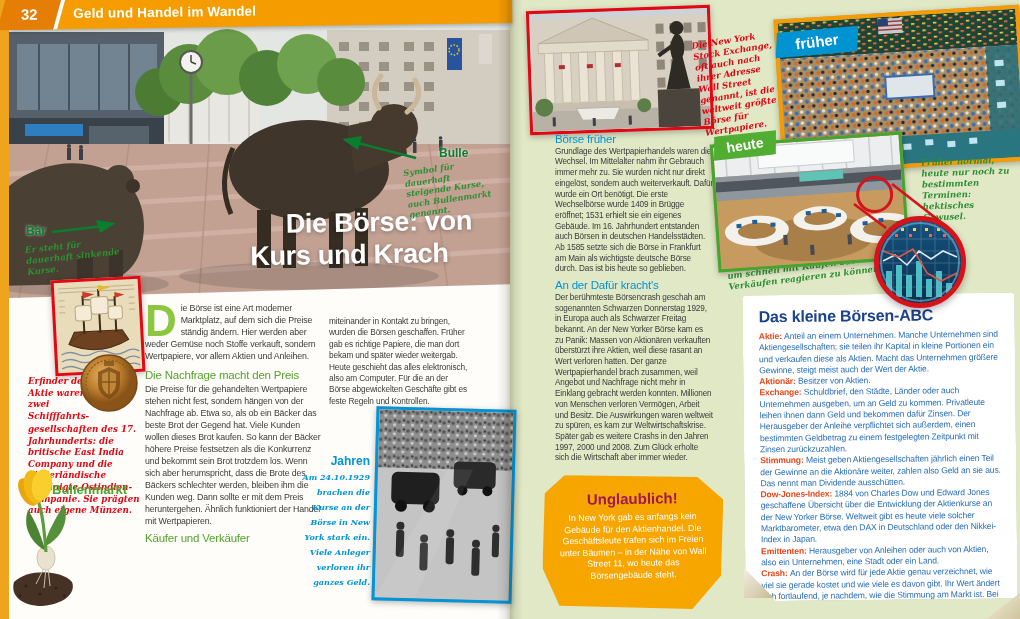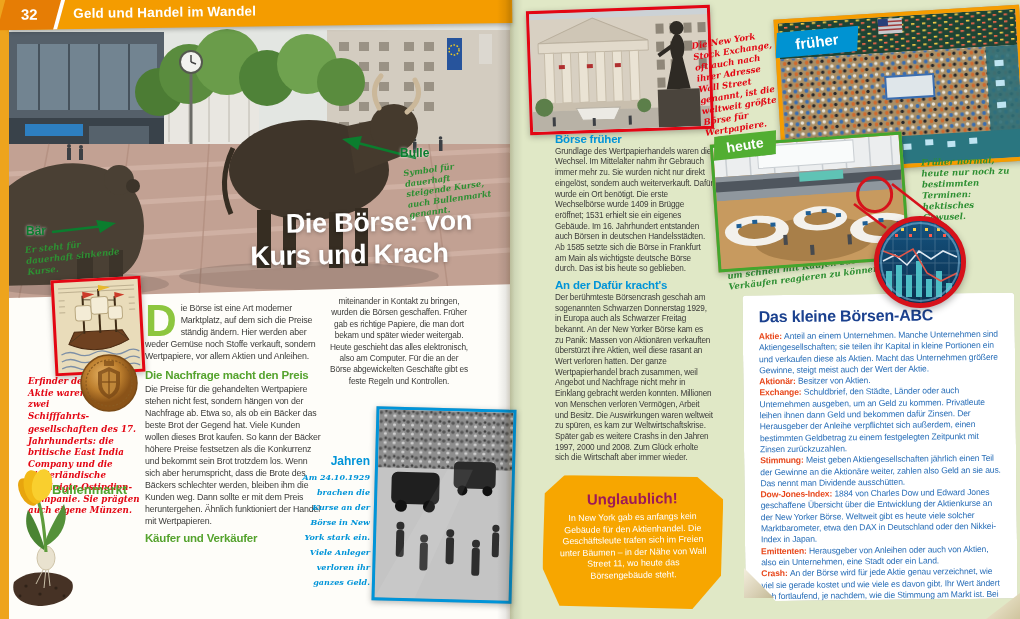--- a/index.html
+++ b/index.html
@@ -1,21 +1,21 @@
 <!DOCTYPE html>
 <html lang="de"><head>
 <meta charset="utf-8">
 <style>
   html,body{margin:0;padding:0;background:#888;}
   #stage{position:relative;width:1020px;height:619px;overflow:hidden;
          font-family:"Liberation Sans",sans-serif;background:#fff;}
   .abs{position:absolute;}
   .body-txt{font-size:8.8px;line-height:12px;letter-spacing:-.15px;color:#3b3b39;}
   .body-txt p{margin:0 0 2px 0;}
-  .sec-h{font-weight:bold;font-size:11.5px;letter-spacing:-.2px;margin:5px 0 2px 0;}
+  .sec-h{font-weight:normal;font-size:11.5px;letter-spacing:-.2px;margin:5px 0 2px 0;}
   .green-h{color:#55a32e;}
   .blue-h{color:#0094d8;}
   .serif-i{font-family:"DejaVu Serif","Liberation Serif",serif;font-style:italic;font-weight:600;}
   .cap-green{color:#2e8f33;}
   .cap-red{color:#e30613;}
   .cap-blue{color:#0094d8;}
   .photo{box-shadow:0 2px 6px rgba(0,0,0,.28);}
   .banner-tag{color:#fff;font-weight:bold;text-align:center;box-shadow:0 2px 4px rgba(0,0,0,.3);}
   #abc-panel{background:#fff;border-radius:4px;box-shadow:0 3px 8px rgba(0,0,0,.18);
              clip-path:polygon(0 0,100% 0,100% 100%,11% 100%,0 90%);}
@@ -152,21 +152,21 @@
   <div class="abs" style="left:250px;top:206px;width:270px;z-index:2;color:#fff;font-weight:bold;font-size:27px;line-height:32px;
               transform:rotate(-1deg);text-shadow:0 1px 4px rgba(0,0,0,.35);letter-spacing:-.3px;">
     <div style="margin-left:36px;">Die Börse: von</div>
     <div>Kurs und Krach</div>
   </div>
 
   <svg class="abs" style="left:340px;top:134px;z-index:2;" width="80" height="30">
     <line x1="76" y1="24" x2="14" y2="8" stroke="#0b7d2e" stroke-width="2.5"></line>
     <polygon points="2,5 22,2 18,16" fill="#0b7d2e"></polygon>
   </svg>
-  <div class="abs" style="left:400px;top:146px;z-index:2;color:#0b7d2e;font-weight:bold;font-size:12px;text-shadow:0 0 3px rgba(255,255,255,.8);">Bulle</div>
+  <div class="abs" style="left:439px;top:146px;z-index:2;color:#0b7d2e;font-weight:bold;font-size:12px;text-shadow:0 0 3px rgba(255,255,255,.8);">Bulle</div>
   <div class="abs serif-i cap-green" style="left:406px;top:162px;width:86px;z-index:2;font-size:8.3px;line-height:10.6px;transform:rotate(-8deg);">Symbol für dauerhaft steigende Kurse, auch Bullenmarkt genannt.</div>
 
   <div class="abs" style="left:26px;top:224px;z-index:2;color:#0b7d2e;font-weight:bold;font-size:12px;text-shadow:0 0 3px rgba(255,255,255,.8);">Bär</div>
   <svg class="abs" style="left:50px;top:220px;z-index:2;" width="70" height="20">
     <line x1="2" y1="12" x2="54" y2="6" stroke="#0b7d2e" stroke-width="2.5"></line>
     <polygon points="66,3 46,0 50,13" fill="#0b7d2e"></polygon>
   </svg>
   <div class="abs serif-i cap-green" style="left:26px;top:240px;width:96px;z-index:2;font-size:8.6px;line-height:11px;transform:rotate(-6deg);">Er steht für dauerhaft sinkende Kurse.</div>
 
   <div class="abs photo" style="left:53px;top:278px;width:84px;height:90px;border:3px solid #e30613;background:#e9dcba;transform:rotate(-3deg);z-index:2;">
@@ -253,21 +253,21 @@
   <div class="abs" style="left:52px;top:482px;z-index:2;color:#4ea32d;font-weight:bold;font-size:13px;">Bullenmarkt</div>
 
   <div class="abs body-txt" style="left:145px;top:302px;width:176px;z-index:2;">
     <p><span class="dropcap">D</span><span>ie Börse ist eine Art moderner Marktplatz, auf dem sich die Preise ständig ändern. Hier werden aber weder Gemüse noch Stoffe verkauft, sondern Wertpapiere, vor allem Aktien und Anleihen.</span></p>
     <div style="clear:both;"></div>
     <div class="sec-h green-h">Die Nachfrage macht den Preis</div>
     <p>Die Preise für die gehandelten Wertpapiere stehen nicht fest, sondern hängen von der Nachfrage ab. Etwa so, als ob ein Bäcker das beste Brot der Gegend hat. Viele Kunden wollen dieses Brot kaufen. So kann der Bäcker höhere Preise festsetzen als die Konkurrenz und bekommt sein Brot trotzdem los. Wenn sich aber herumspricht, dass die Brote des Bäckers schlechter werden, bleiben ihm die Kunden weg. Dann sollte er mit dem Preis heruntergehen. Ähnlich funktioniert der Handel mit Wertpapieren.</p>
     <div class="sec-h green-h">Käufer und Verkäufer</div>
   </div>
 
-  <div class="abs body-txt" style="left:329px;top:296px;width:140px;z-index:2;font-size:8.3px;line-height:11.4px;text-align:center;">
+  <div class="abs body-txt" style="left:329px;top:316px;width:140px;z-index:2;font-size:8.3px;line-height:11.4px;">
     <p>miteinander in Kontakt zu bringen, wurden die Börsen geschaffen. Früher gab es richtige Papiere, die man dort bekam und später wieder weitergab. Heute geschieht das alles elektronisch, also am Computer. Für die an der Börse abgewickelten Geschäfte gibt es feste Regeln und Kontrollen.</p>
   </div>
 
   <div class="abs" style="left:298px;top:454px;width:72px;z-index:2;text-align:right;">
     <div style="color:#0094d8;font-weight:bold;font-size:12px;margin-bottom:2px;">Jahren</div>
     <div class="serif-i cap-blue" style="font-size:8px;line-height:15px;">Am 24.10.1929 brachen die Kurse an der Börse in New York stark ein. Viele Anleger verloren ihr ganzes Geld.</div>
   </div>
 
   <div class="abs photo" style="left:374px;top:408px;width:134px;height:188px;border:3px solid #0094d8;background:#b9b9b9;transform:rotate(1.5deg);z-index:2;overflow:hidden;">
     <svg width="134" height="188" viewBox="0 0 134 188">

